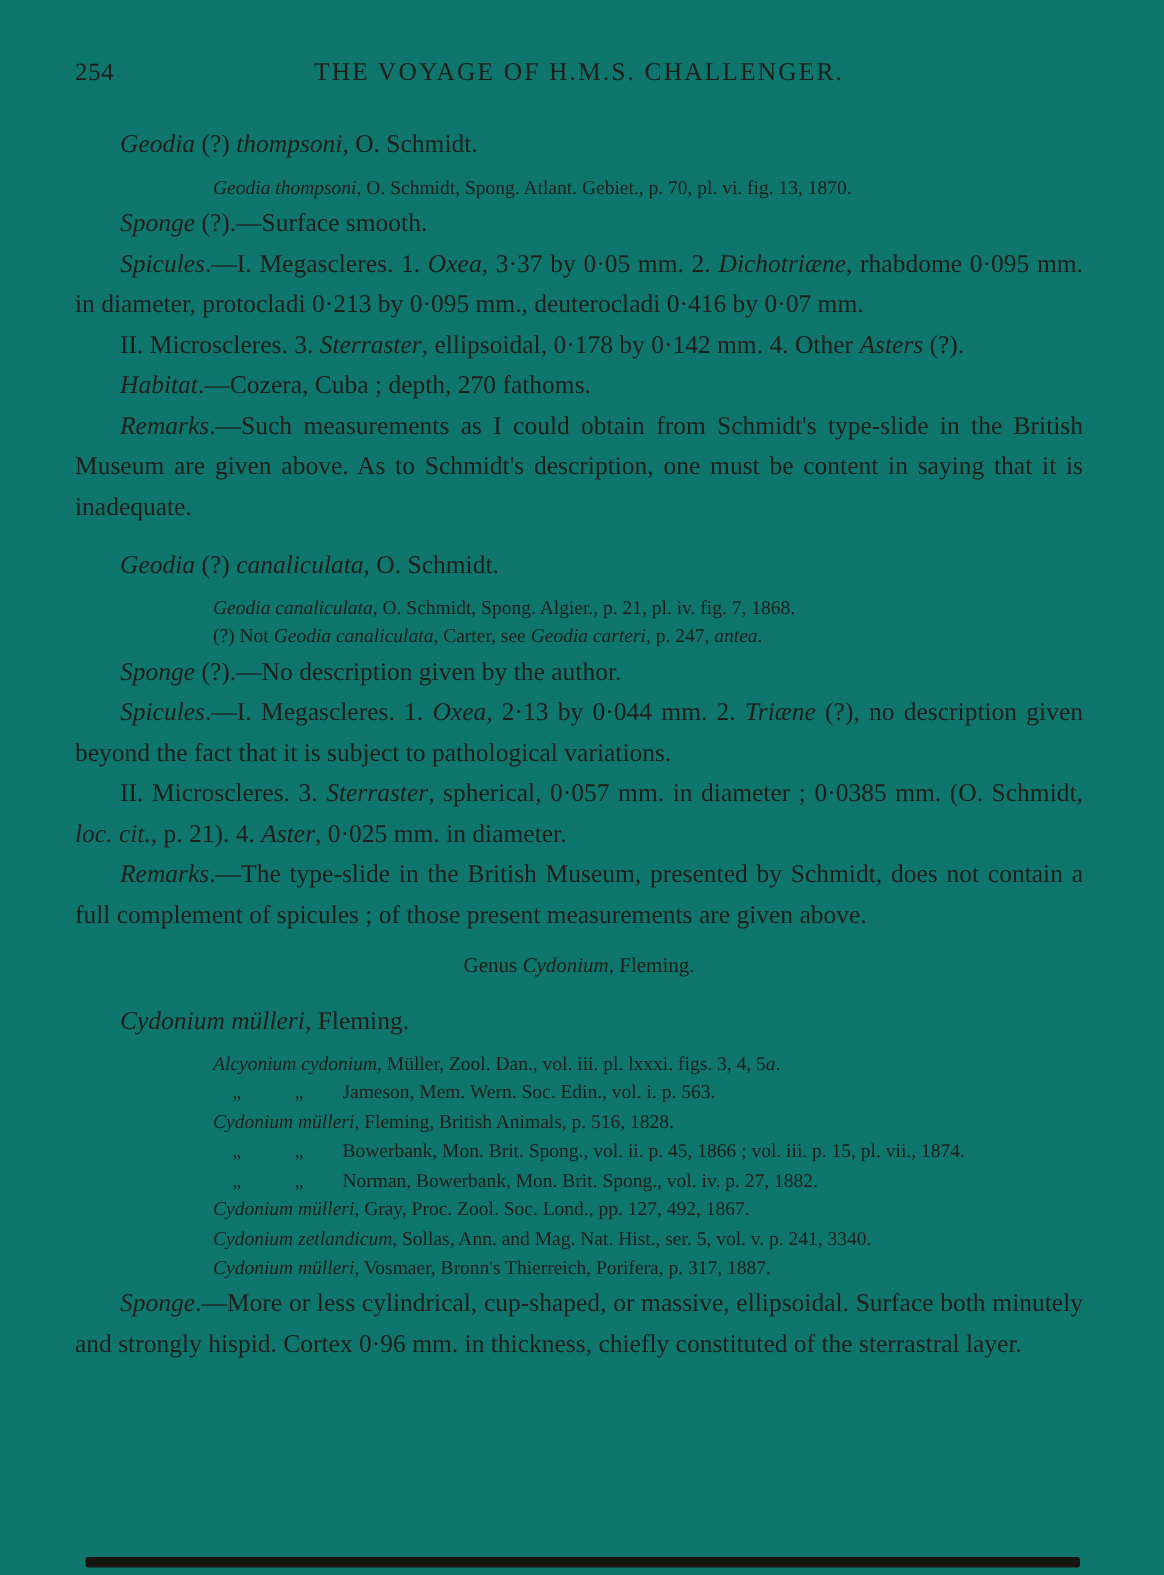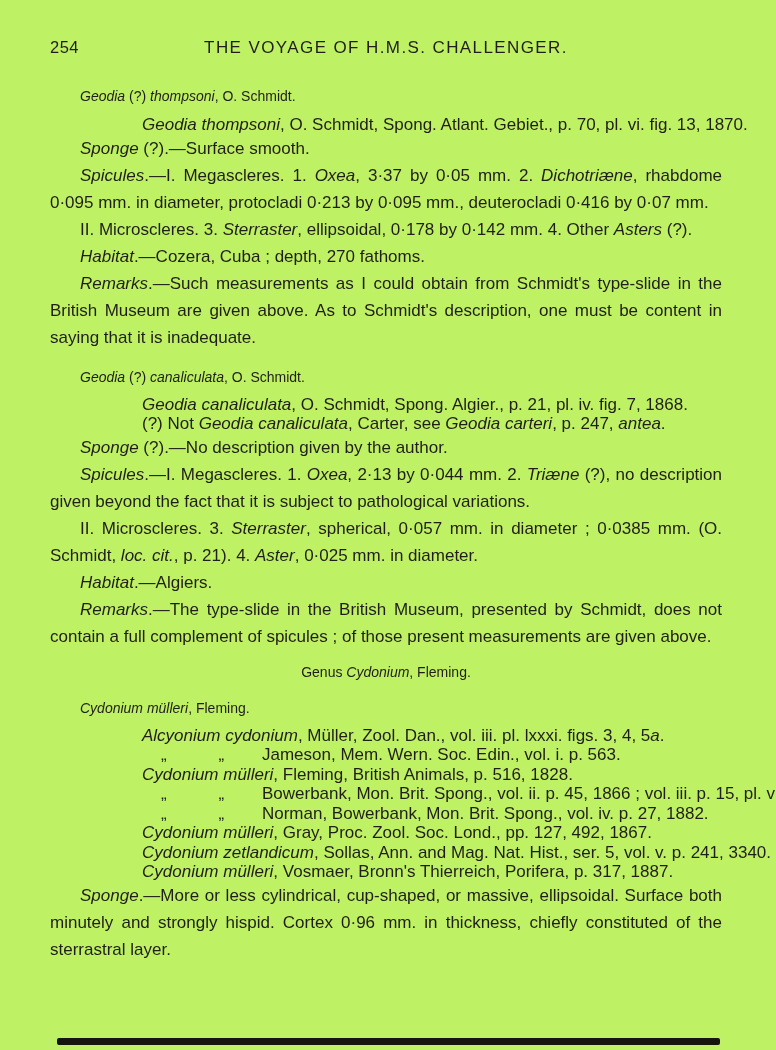--- a/index.html
+++ b/index.html
@@ -2,51 +2,51 @@
 <html><head>
 <meta charset="utf-8">
 <style>
   html, body { margin: 0; padding: 0; }
   body { background: #d9d9d9; }
   .page {
     position: relative;
     width: 776px;
     height: 1050px;
     margin: 0 auto;
-    background: #bef264;
+    background: #0f766e;
     color: #211e1a;
-    font-family: Liberation Sans, sans-serif;
+    font-family: Liberation Serif, serif;
     box-sizing: border-box;
     padding: 38px 54px 0 50px;
     overflow: hidden;
   }
   .header { position: relative; height: 20px; }
   .pageno {
     position: absolute; left: 0; top: 0;
     font-size: 16.5px; letter-spacing: 0.5px;
   }
   .running-title {
     text-align: center;
     font-size: 17px;
     letter-spacing: 1.4px;
     font-weight: 500;
   }
   .species-heading {
-    font-size: 14px;
+    font-size: 17px;
     line-height: 24px;
     padding-left: 30px;
   }
   .genus-heading {
     text-align: center;
     font-size: 14px;
     line-height: 24px;
   }
   .syn-block {
     margin-left: 92px;
-    font-size: 17px;
+    font-size: 13px;
     line-height: 19.5px;
   }
   .syn-line { white-space: nowrap; }
   p.para {
     margin: 0;
     font-size: 17px;
     line-height: 27px;
     text-align: justify;
     text-indent: 30px;
   }
@@ -88,21 +88,20 @@
   <p class="para mt7"><span class="it">Remarks</span><span>.—Such measurements as I could obtain from Schmidt's type-slide in the British Museum are given above. As to Schmidt's description, one must be content in saying that it is inadequate.</span></p>
 
   <div class="species-heading mt14"><span class="it">Geodia</span><span> (?) </span><span class="it">canaliculata</span><span>, O. Schmidt.</span></div>
   <div class="syn-block mt6">
     <div class="syn-line"><span class="it">Geodia canaliculata</span><span>, O. Schmidt, Spong. Algier., p. 21, pl. iv. fig. 7, 1868.</span></div>
     <div class="syn-line"><span>(?) Not </span><span class="it">Geodia canaliculata</span><span>, Carter, see </span><span class="it">Geodia carteri</span><span>, p. 247, </span><span class="it">antea</span><span>.</span></div>
   </div>
   <p class="para mt6"><span class="it">Sponge</span><span> (?).—No description given by the author.</span></p>
   <p class="para"><span class="it">Spicules</span><span>.—I. Megascleres. 1. </span><span class="it">Oxea</span><span>, 2·13 by 0·044 mm. 2. </span><span class="it">Triæne</span><span> (?), no description given beyond the fact that it is subject to pathological variations.</span></p>
   <p class="para"><span>II. Microscleres. 3. </span><span class="it">Sterraster</span><span>, spherical, 0·057 mm. in diameter ; 0·0385 mm. (O. Schmidt, </span><span class="it">loc. cit.</span><span>, p. 21). 4. </span><span class="it">Aster</span><span>, 0·025 mm. in diameter.</span></p>
-  <p class="para"><span class="it">Habitat</span><span>.—Algiers.</span></p>
   <p class="para mt7"><span class="it">Remarks</span><span>.—The type-slide in the British Museum, presented by Schmidt, does not contain a full complement of spicules ; of those present measurements are given above.</span></p>
 
   <div class="genus-heading mt10"><span>Genus </span><span class="it">Cydonium</span><span>, Fleming.</span></div>
 
   <div class="species-heading mt12"><span class="it">Cydonium mülleri</span><span>, Fleming.</span></div>
   <div class="syn-block mt6">
     <div class="syn-line"><span class="it">Alcyonium cydonium</span><span>, Müller, Zool. Dan., vol. iii. pl. lxxxi. figs. 3, 4, 5</span><span class="it">a</span><span>.</span></div>
     <div class="syn-line"><span>&nbsp;&nbsp;&nbsp;&nbsp;„&nbsp;&nbsp;&nbsp;&nbsp;&nbsp;&nbsp;&nbsp;&nbsp;&nbsp;&nbsp;&nbsp;„&nbsp;&nbsp;&nbsp;&nbsp;&nbsp;&nbsp;&nbsp;&nbsp;Jameson, Mem. Wern. Soc. Edin., vol. i. p. 563.</span></div>
     <div class="syn-line"><span class="it">Cydonium mülleri</span><span>, Fleming, British Animals, p. 516, 1828.</span></div>
     <div class="syn-line"><span>&nbsp;&nbsp;&nbsp;&nbsp;„&nbsp;&nbsp;&nbsp;&nbsp;&nbsp;&nbsp;&nbsp;&nbsp;&nbsp;&nbsp;&nbsp;„&nbsp;&nbsp;&nbsp;&nbsp;&nbsp;&nbsp;&nbsp;&nbsp;Bowerbank, Mon. Brit. Spong., vol. ii. p. 45, 1866 ; vol. iii. p. 15, pl. vii., 1874.</span></div>

